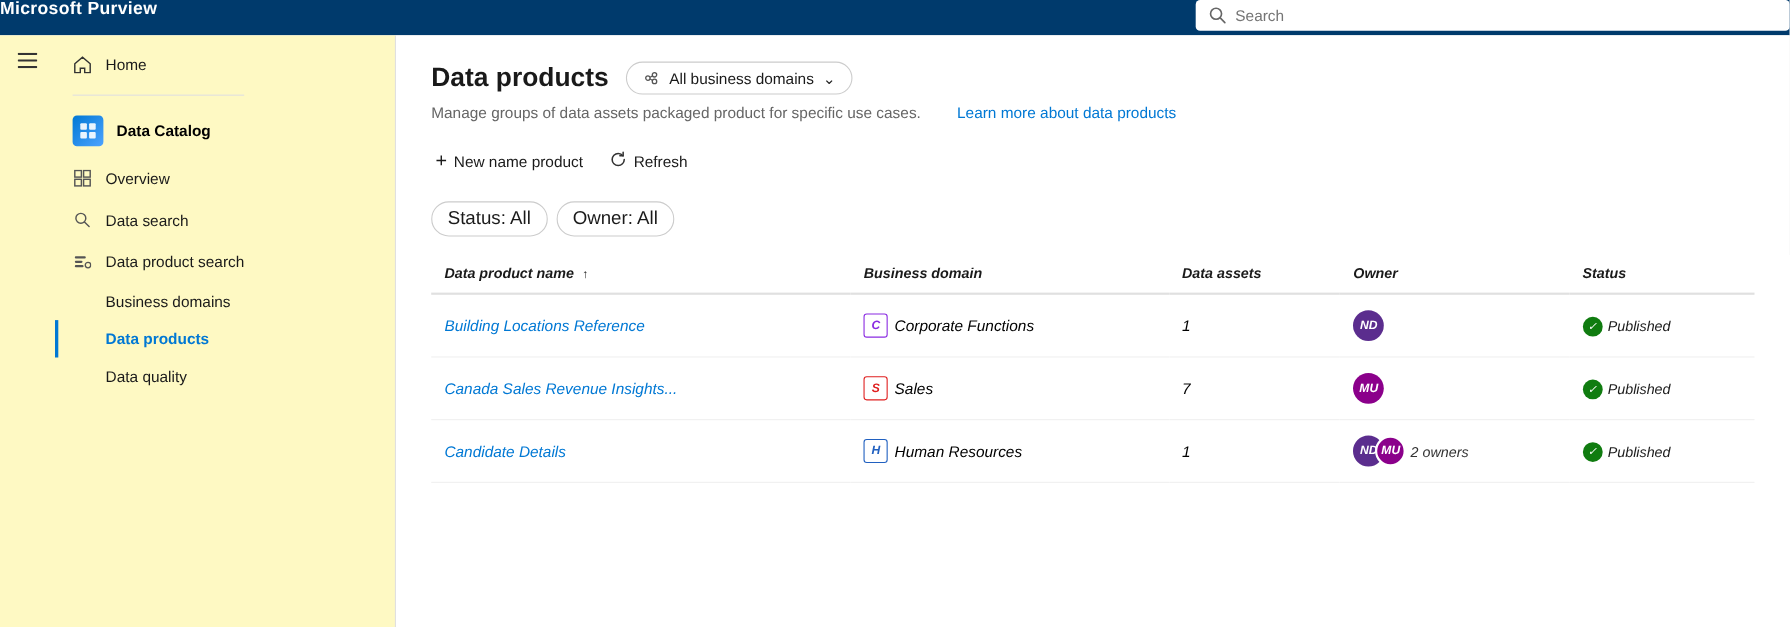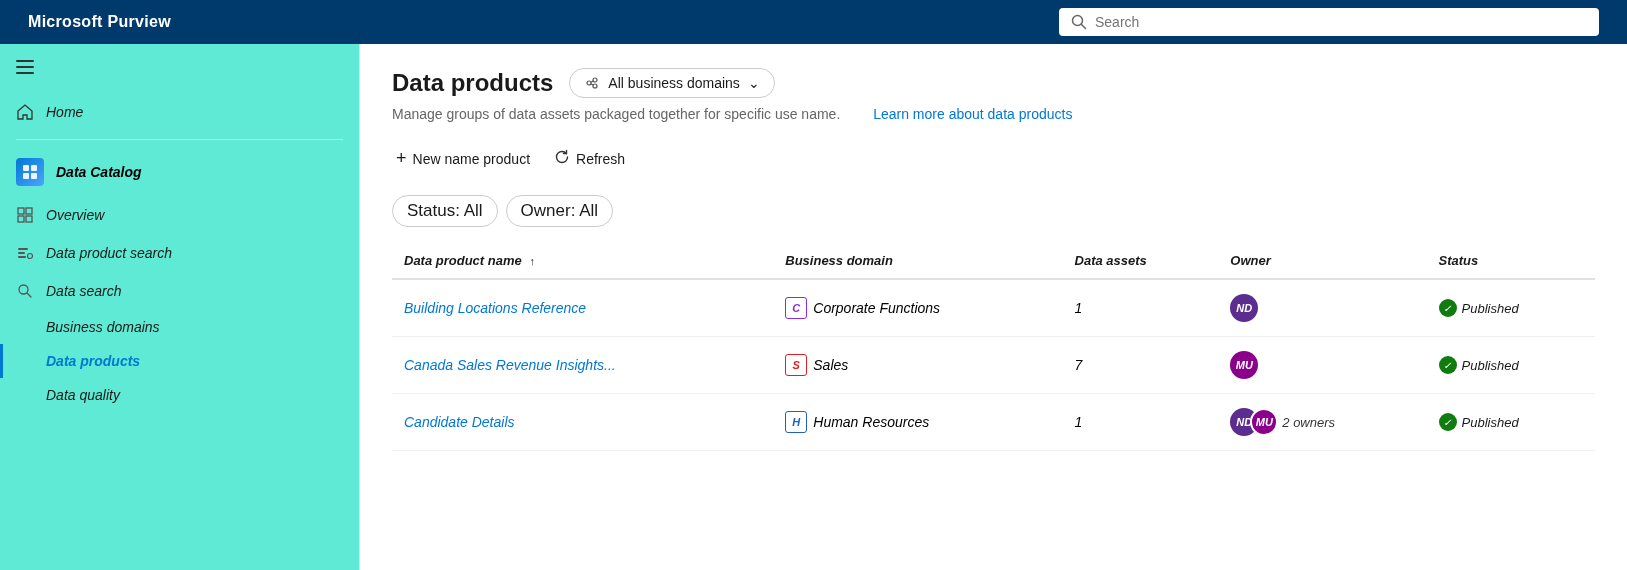--- a/index.html
+++ b/index.html
@@ -1,24 +1,24 @@
 <!DOCTYPE html>
 <html><head>
   <meta charset="utf-8">
   <style>
     * { margin: 0; padding: 0; box-sizing: border-box; }
     body { font-family: 'Segoe UI', Arial, sans-serif; font-size: 14px; background: #f5f5f5; display: flex; flex-direction: column; height: 570px; overflow: hidden; }
 
     
     .topbar {
       background: #003A6C;
-      height: 44px;
-      display: flex;
-      align-items: center;
-      padding: 0 28px;
+      height: 32px;
+      display: flex;
+      align-items: flex-start;
+      padding: 0 0;
       flex-shrink: 0;
     }
     .topbar-title {
       color: #fff;
       font-size: 16px;
       font-weight: 600;
       letter-spacing: 0.3px;
       margin-right: auto;
     }
     .search-box {
@@ -43,27 +43,26 @@
     
     .main-layout {
       display: flex;
       flex: 1;
       overflow: hidden;
     }
 
     
     .sidebar {
       width: 360px;
-      background: #5eead4;
+      background: #fef9c3;
       border-right: 1px solid #e0e0e0;
       display: flex;
-      flex-direction: column;
+      flex-direction: row;
       flex-shrink: 0;
       overflow-y: auto;
-      font-style: italic;
     }
     .sidebar-hamburger {
       padding: 16px 16px 8px 16px;
       cursor: pointer;
     }
     .sidebar-nav { padding: 8px 0; }
     .sidebar-item {
       display: flex;
       align-items: center;
       padding: 10px 16px;
@@ -341,37 +340,37 @@
             <rect x="1" y="9" width="6" height="6" stroke="#555" stroke-width="1.3" fill="none"></rect>
             <rect x="9" y="9" width="6" height="6" stroke="#555" stroke-width="1.3" fill="none"></rect>
           </svg>
         </span>
         <span>Overview</span>
       </div>
 
       <div class="sidebar-item">
         <span class="icon">
           <svg width="16" height="16" viewBox="0 0 16 16" fill="none">
+            <circle cx="6.5" cy="6.5" r="4.5" stroke="#555" stroke-width="1.3"></circle>
+            <line x1="10" y1="10" x2="14" y2="14" stroke="#555" stroke-width="1.3" stroke-linecap="round"></line>
+          </svg>
+        </span>
+        <span>Data search</span>
+      </div>
+
+      <div class="sidebar-item">
+        <span class="icon">
+          <svg width="16" height="16" viewBox="0 0 16 16" fill="none">
             <rect x="1" y="3" width="10" height="2" rx="1" fill="#555"></rect>
             <rect x="1" y="7" width="7" height="2" rx="1" fill="#555"></rect>
             <rect x="1" y="11" width="8" height="2" rx="1" fill="#555"></rect>
             <circle cx="13" cy="11" r="2.5" stroke="#555" stroke-width="1.2" fill="none"></circle>
           </svg>
         </span>
         <span>Data product search</span>
-      </div>
-
-      <div class="sidebar-item">
-        <span class="icon">
-          <svg width="16" height="16" viewBox="0 0 16 16" fill="none">
-            <circle cx="6.5" cy="6.5" r="4.5" stroke="#555" stroke-width="1.3"></circle>
-            <line x1="10" y1="10" x2="14" y2="14" stroke="#555" stroke-width="1.3" stroke-linecap="round"></line>
-          </svg>
-        </span>
-        <span>Data search</span>
       </div>
 
 
       <div class="sidebar-sub-item">
         <span>Business domains</span>
       </div>
 
       <div class="sidebar-sub-item active">
         <span>Data products</span>
       </div>
@@ -393,21 +392,21 @@
           <circle cx="11" cy="11" r="2" stroke="#555" stroke-width="1.2" fill="none"></circle>
           <line x1="7" y1="7.2" x2="9" y2="6" stroke="#555" stroke-width="1.1"></line>
           <line x1="7" y1="8.8" x2="9" y2="10" stroke="#555" stroke-width="1.1"></line>
         </svg>
         <span>All business domains</span>
         <span>⌄</span>
       </div>
     </div>
 
     <p class="page-subtitle">
-      <span>Manage groups of data assets packaged together for specific use name.</span>
+      <span>Manage groups of data assets packaged product for specific use cases.</span>
       <a>Learn more about data products</a>
     </p>
 
     <div class="toolbar">
       <button class="toolbar-btn">
         <span style="font-size:18px; font-weight:300;">+</span>
         <span>New name product</span>
       </button>
       <button class="toolbar-btn">
         <span>

